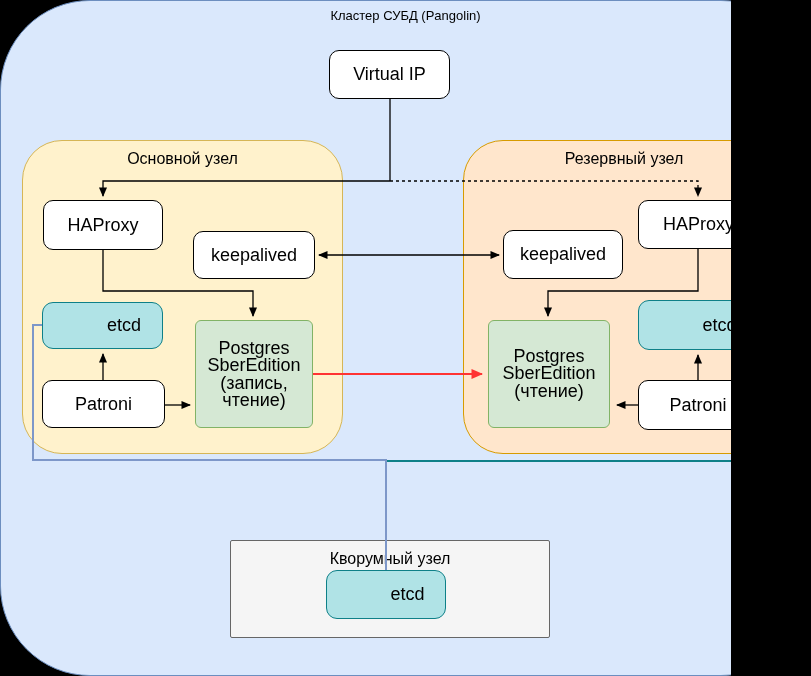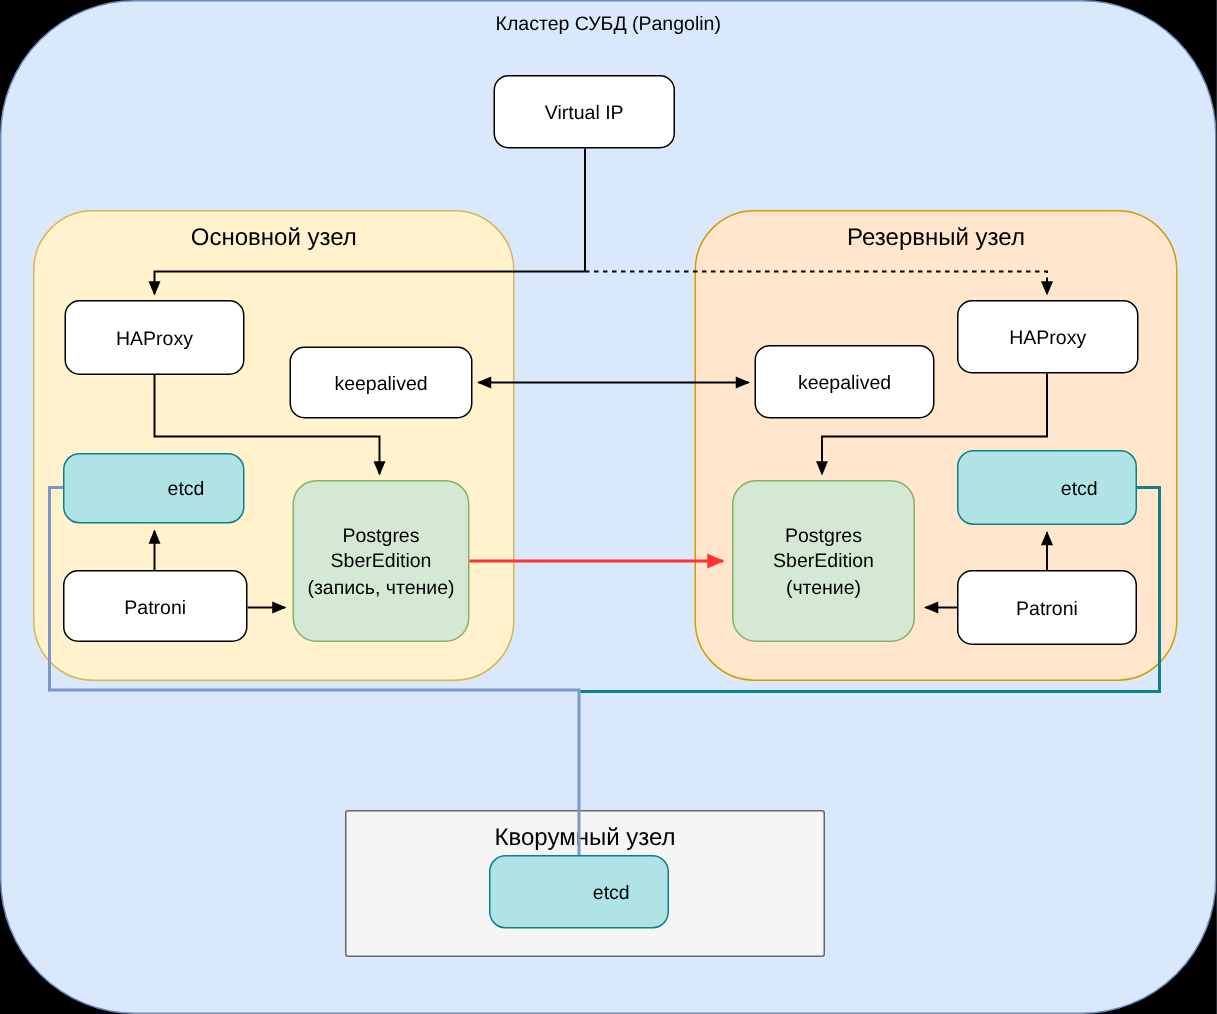--- a/index.html
+++ b/index.html
@@ -9,30 +9,30 @@
     --quorum-fill:#f5f5f5; --quorum-border:#666666;
     --etcd-fill:#b0e3e6; --etcd-border:#0e8088;
     --postgres-fill:#d5e8d4; --postgres-border:#82b366;
     --white-box-fill:#ffffff; --white-box-border:#000000;
     --connector:#000000; --replication-arrow:#ff3333;
     --etcd-link-primary:#7d97c9; --etcd-link-standby:#0e8088;
     --text-color:#000000;
   }
   html,body{margin:0;padding:0;background:#000;}
   body{font-family:"Liberation Sans", sans-serif;}
-  .canvas{position:relative;width:811px;height:676px;background:#000;overflow:hidden;}
+  .canvas{position:relative;width:731px;height:676px;background:#000;overflow:hidden;}
   .cluster{position:absolute;left:0;top:0;width:811px;height:676px;box-sizing:border-box;
     background:var(--canvas-bg);border:1.5px solid var(--cluster-border);border-radius:90px;}
   .diagram-title{position:absolute;left:0;top:8px;width:811px;text-align:center;
     font-size:13px;color:var(--text-color);}
   .shape{position:absolute;box-sizing:border-box;display:flex;align-items:center;
-    justify-content:center;text-align:center;font-size:13px;color:var(--text-color);}
+    justify-content:center;text-align:center;font-size:18px;color:var(--text-color);}
   .white-box{background:var(--white-box-fill);border:1px solid var(--white-box-border);border-radius:10px;}
   .etcd-box{background:var(--etcd-fill);border:1.5px solid var(--etcd-border);border-radius:11px;padding-left:43px;}
-  .pg-box{background:var(--postgres-fill);border:1px solid var(--postgres-border);border-radius:16px;
+  .pg-box{background:var(--postgres-fill);border:1px solid var(--postgres-border);border-radius:6px;
     flex-direction:column;line-height:17px;}
   .pg-mode{margin-top:1px;}
   .group{position:absolute;box-sizing:border-box;}
   .group-title{position:absolute;left:0;top:9px;width:100%;text-align:center;font-size:16px;color:var(--text-color);}
   .node-primary{left:22px;top:140px;width:321px;height:314px;background:var(--primary-fill);
     border:1px solid var(--primary-border);border-radius:40px;}
   .node-standby{left:463px;top:140px;width:322px;height:314px;background:var(--standby-fill);
     border:1px solid var(--standby-border);border-radius:40px;}
   .node-quorum{left:230px;top:540px;width:320px;height:98px;background:var(--quorum-fill);
     border:1px solid var(--quorum-border);border-radius:2px;}

